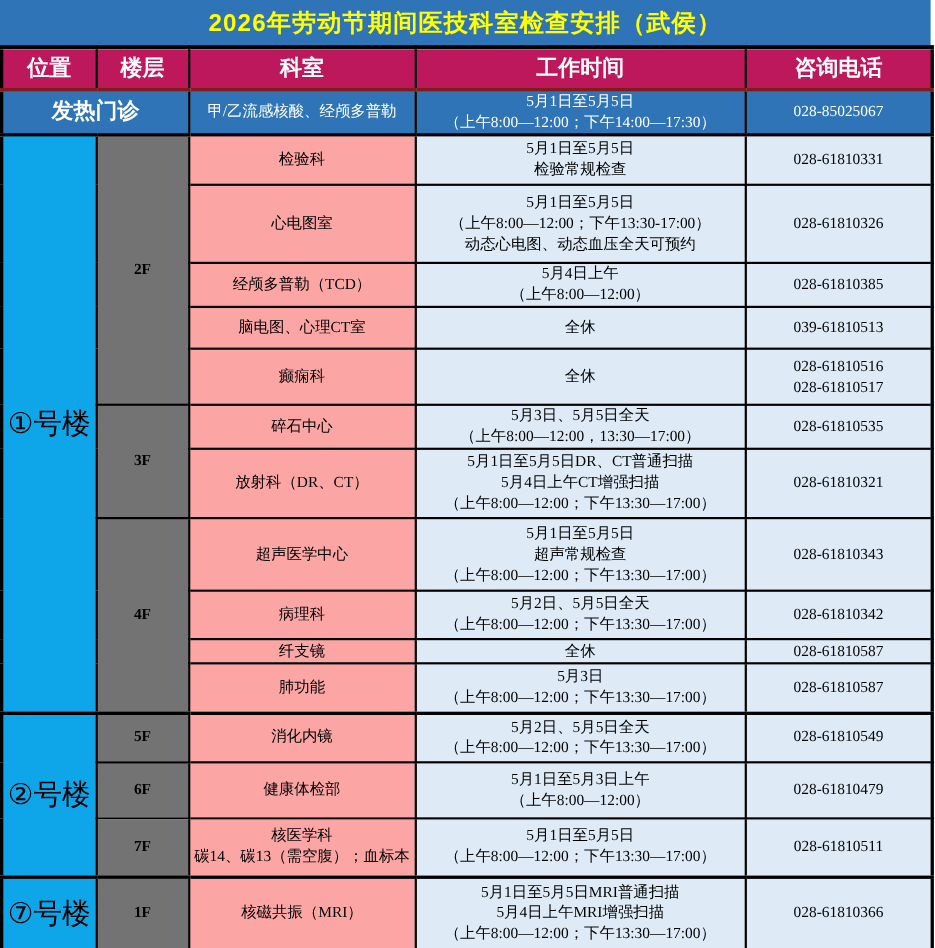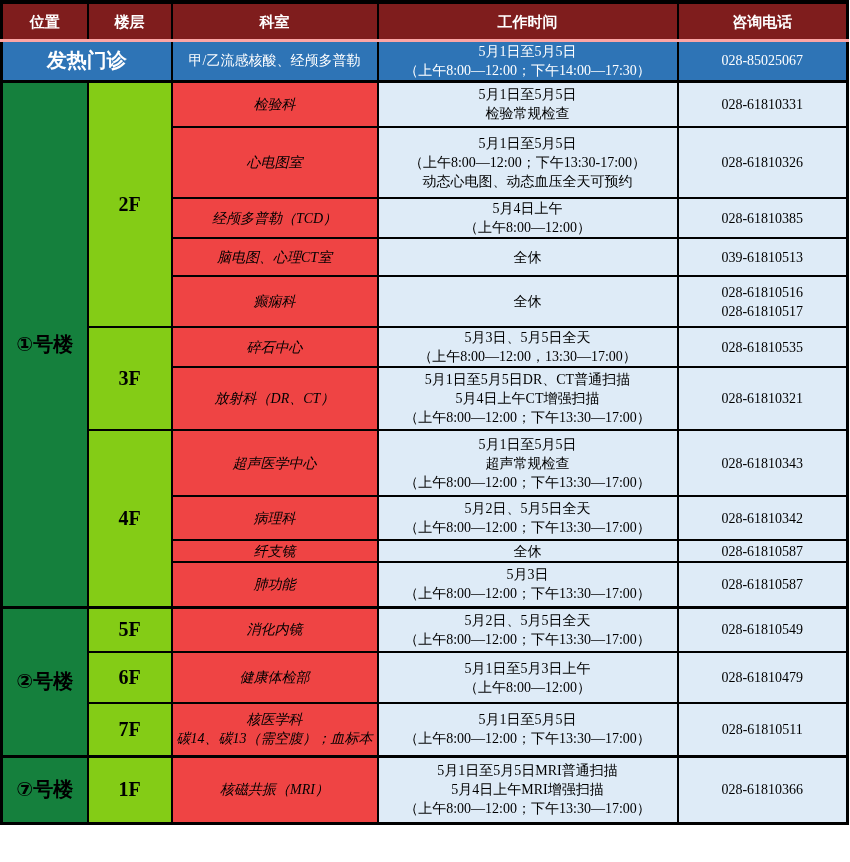--- a/index.html
+++ b/index.html
@@ -16,40 +16,41 @@
     border-collapse:collapse;table-layout:fixed;width:846px;
     border:3px solid #000;border-top:4px solid #000;
   }
   td{
     border:2px solid #000;text-align:center;vertical-align:middle;
     padding:0 2px;font-size:14px;line-height:19px;overflow:hidden;
   }
   tr.sep td{border-top:3px solid #000;}
   
   .hdr td{
-    background:#7f1d1d;color:#ffffff;font-weight:bold;font-size:15px;
+    background:#be185d;color:#ffffff;font-weight:bold;font-size:20px;
     font-family:"Liberation Sans","DejaVu Sans",sans-serif;
-    border-bottom:3px solid #fca5a5;
+    border-bottom:3px solid #7f1d1d;
   }
   
   .blue-row td{background:#2e74b6;color:#ffffff;}
   .blue-row .loc-f{font-weight:bold;font-size:20px;font-family:"Liberation Sans","DejaVu Sans",sans-serif;}
   
-  td.loc{background:#15803d;font-weight:bold;font-size:20px;font-family:"Liberation Sans","DejaVu Sans",sans-serif;}
-  td.floor{background:#84cc16;font-weight:bold;font-size:20px;}
-  td.dept{background:#ef4444;font-style:italic;}
+  td.loc{background:#0ea5e9;font-weight:normal;font-size:26px;font-family:"Liberation Sans","DejaVu Sans",sans-serif;}
+  td.floor{background:#737373;font-weight:bold;font-size:14px;}
+  td.dept{background:#fca5a5;}
   td.time,td.phone{background:#deebf7;}
   td.phone{font-size:14px;}
   .line{white-space:nowrap;}
 </style>
 </head>
 <body>
 
 <div class="sheet">
 
+  <div class="title-bar">2026年劳动节期间医技科室检查安排（武侯）</div>
 
   <table>
     <colgroup>
       <col style="width:86px">
         <col style="width:84px">
         <col style="width:206px">
       <col style="width:300px">
         <col style="width:170px">
     </colgroup>
 

